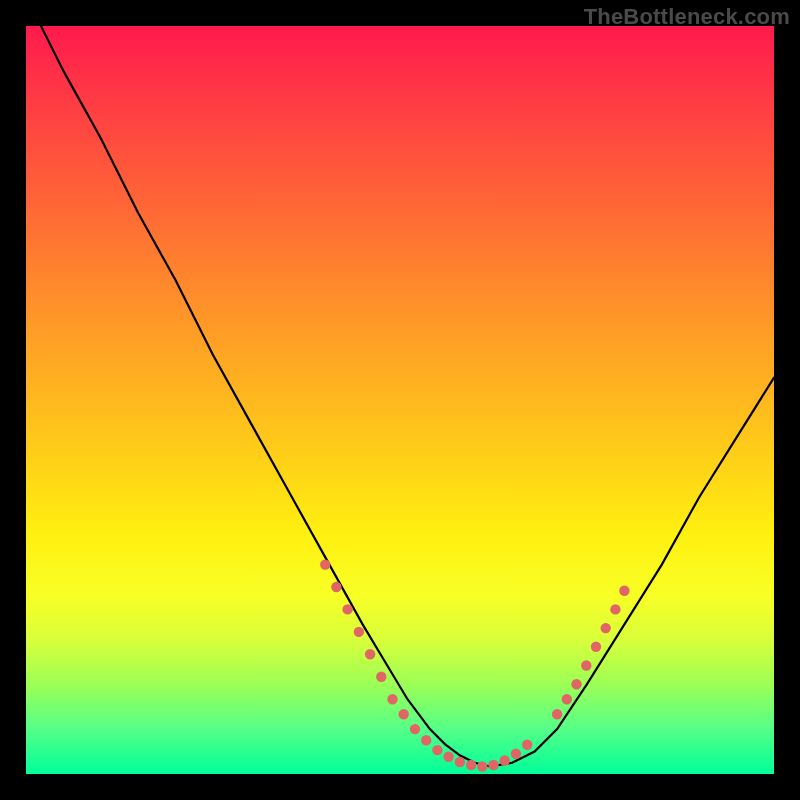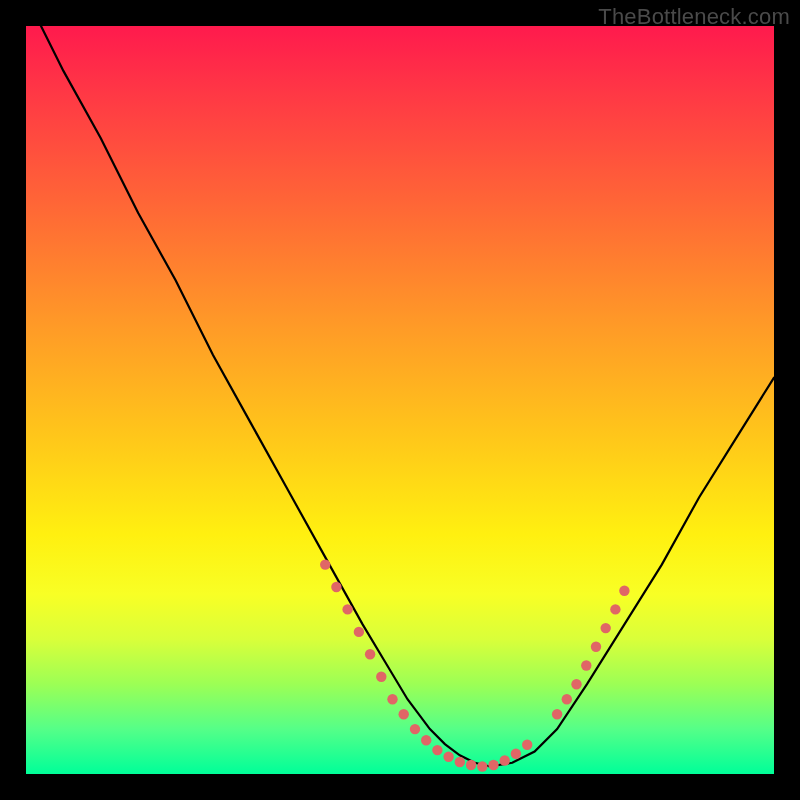--- a/index.html
+++ b/index.html
@@ -30,21 +30,21 @@
       #55ff88 94%,
       #00ff99 100%
     );
   }
   .watermark {
     position: absolute;
     top: 4px;
     right: 10px;
     color: #4a4a4a;
     font-size: 22px;
-    font-weight: 400;
+    font-weight: 700;
     letter-spacing: 0.2px;
     z-index: 10;
     margin-left: 31px;
   }
   svg.curve {
     position: absolute;
     left: 0;
     top: 0;
     width: 748px;
     height: 748px;

